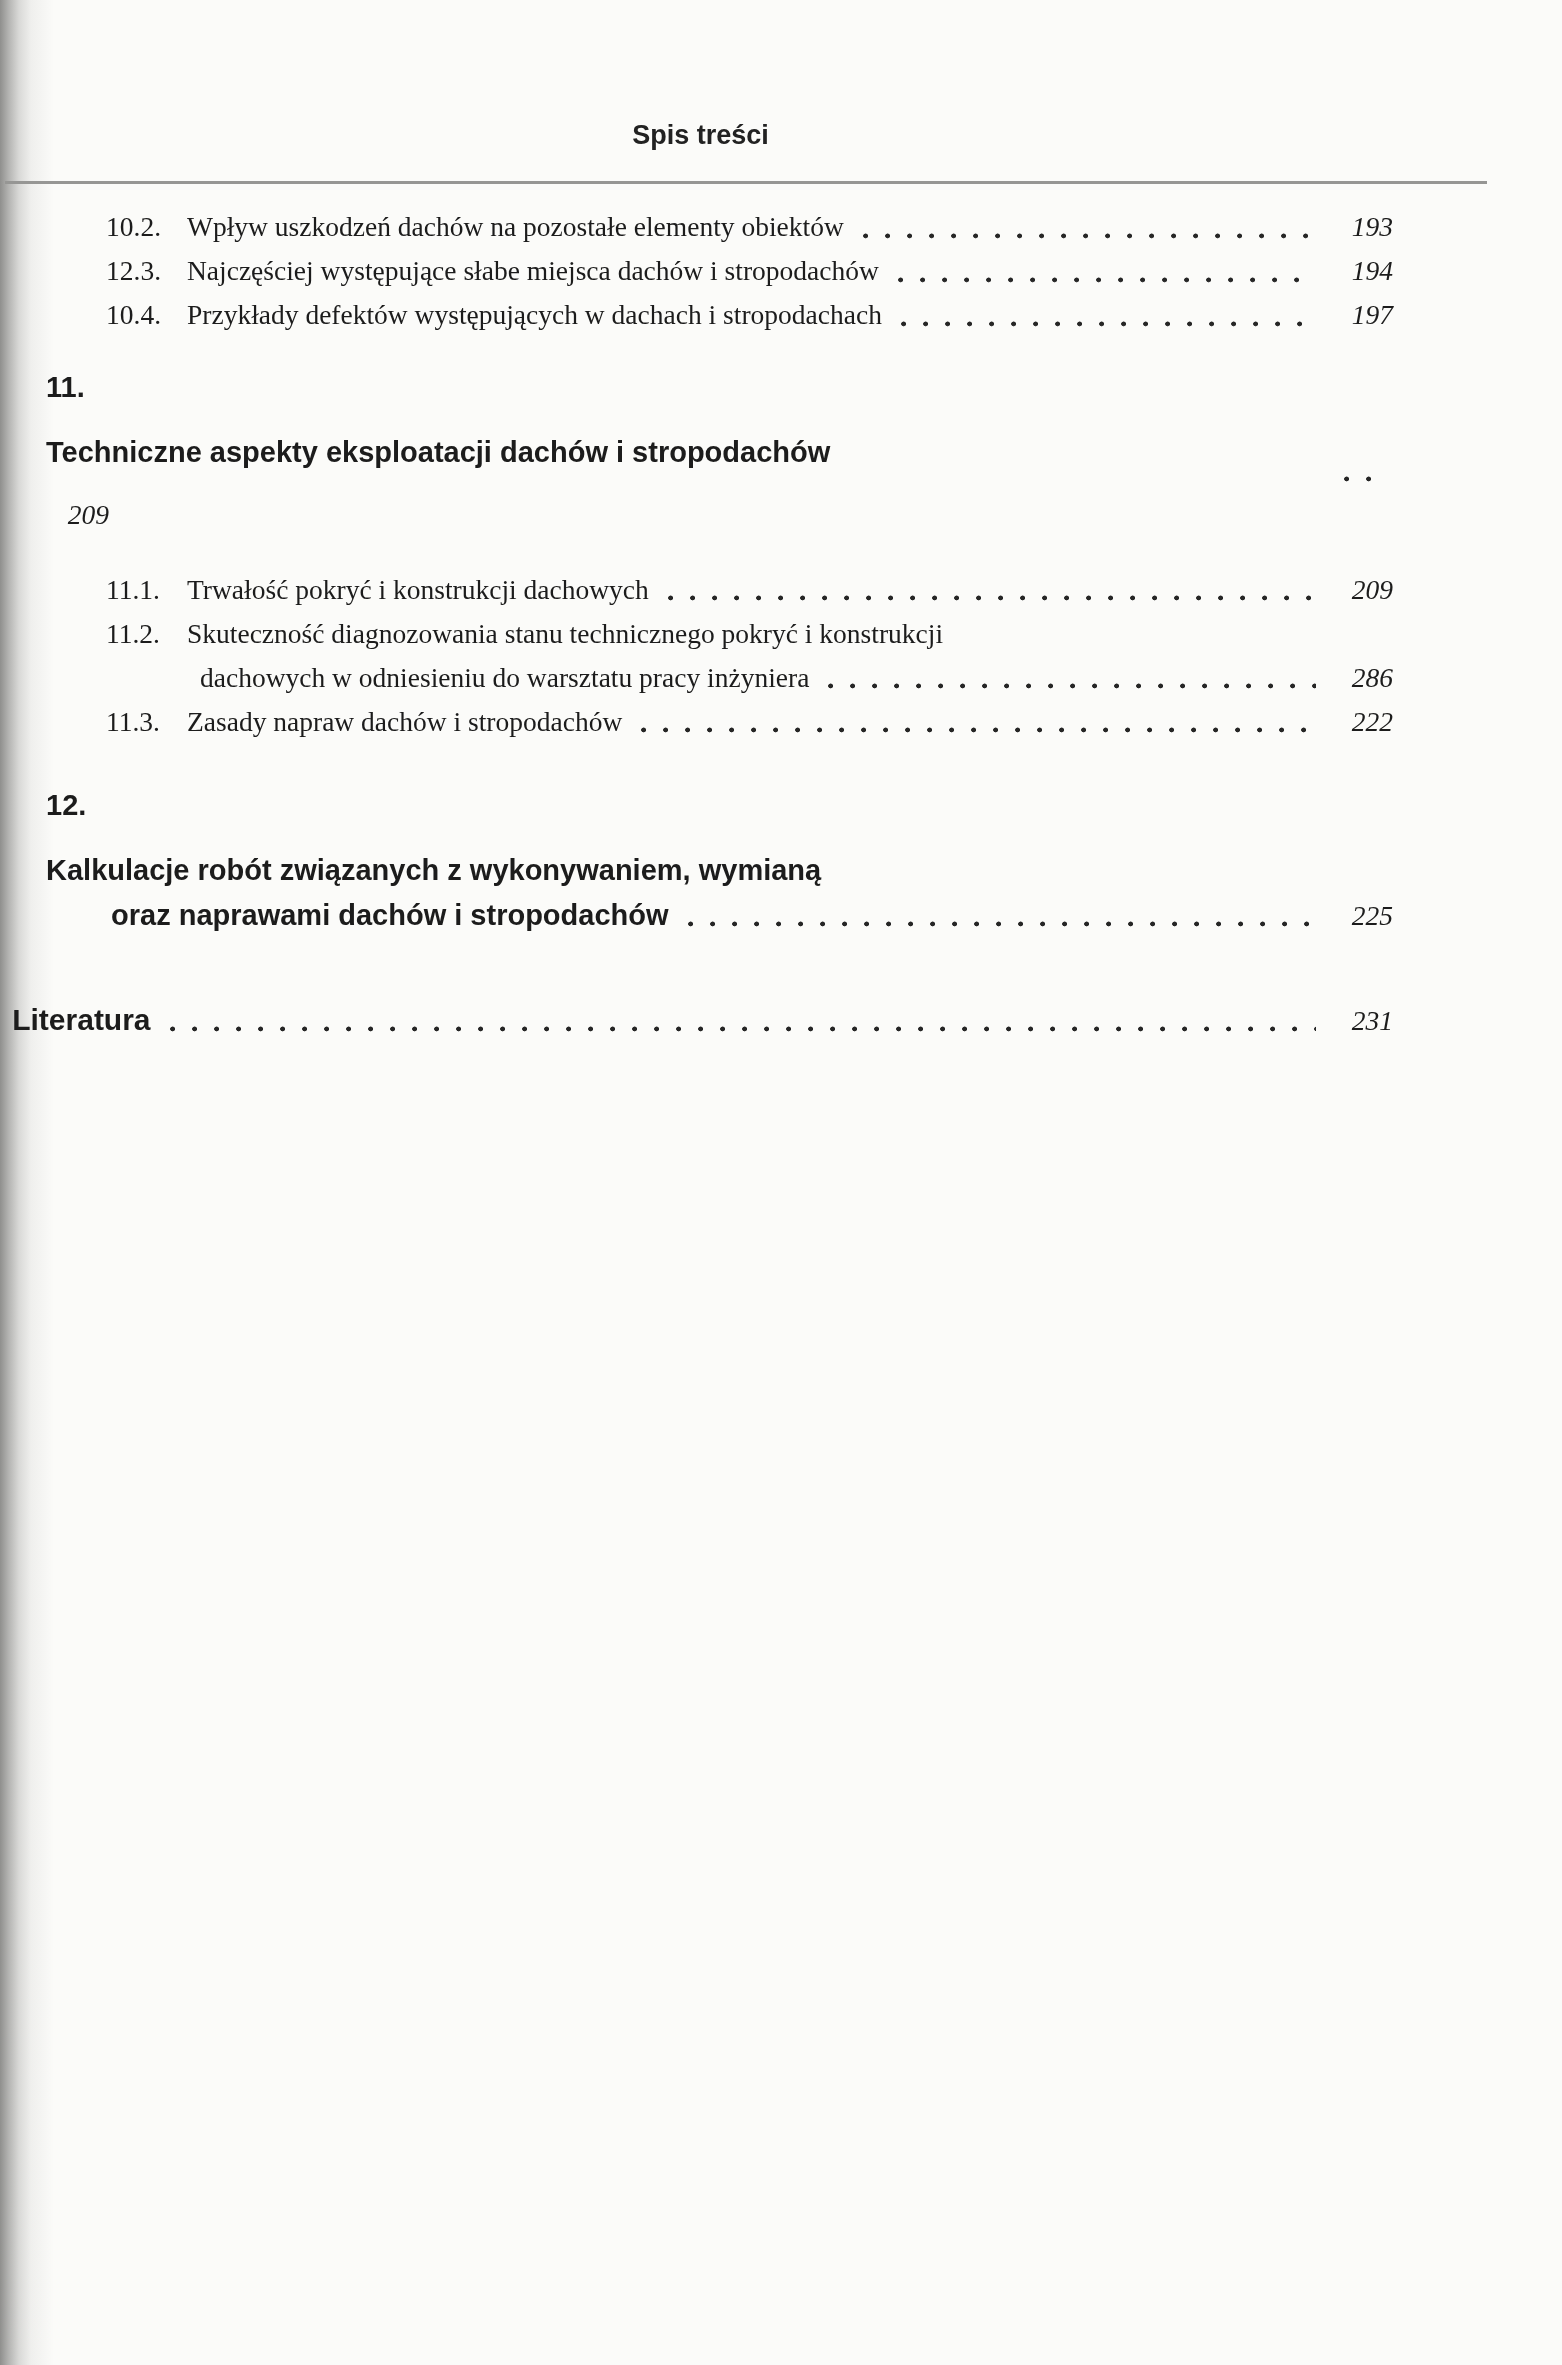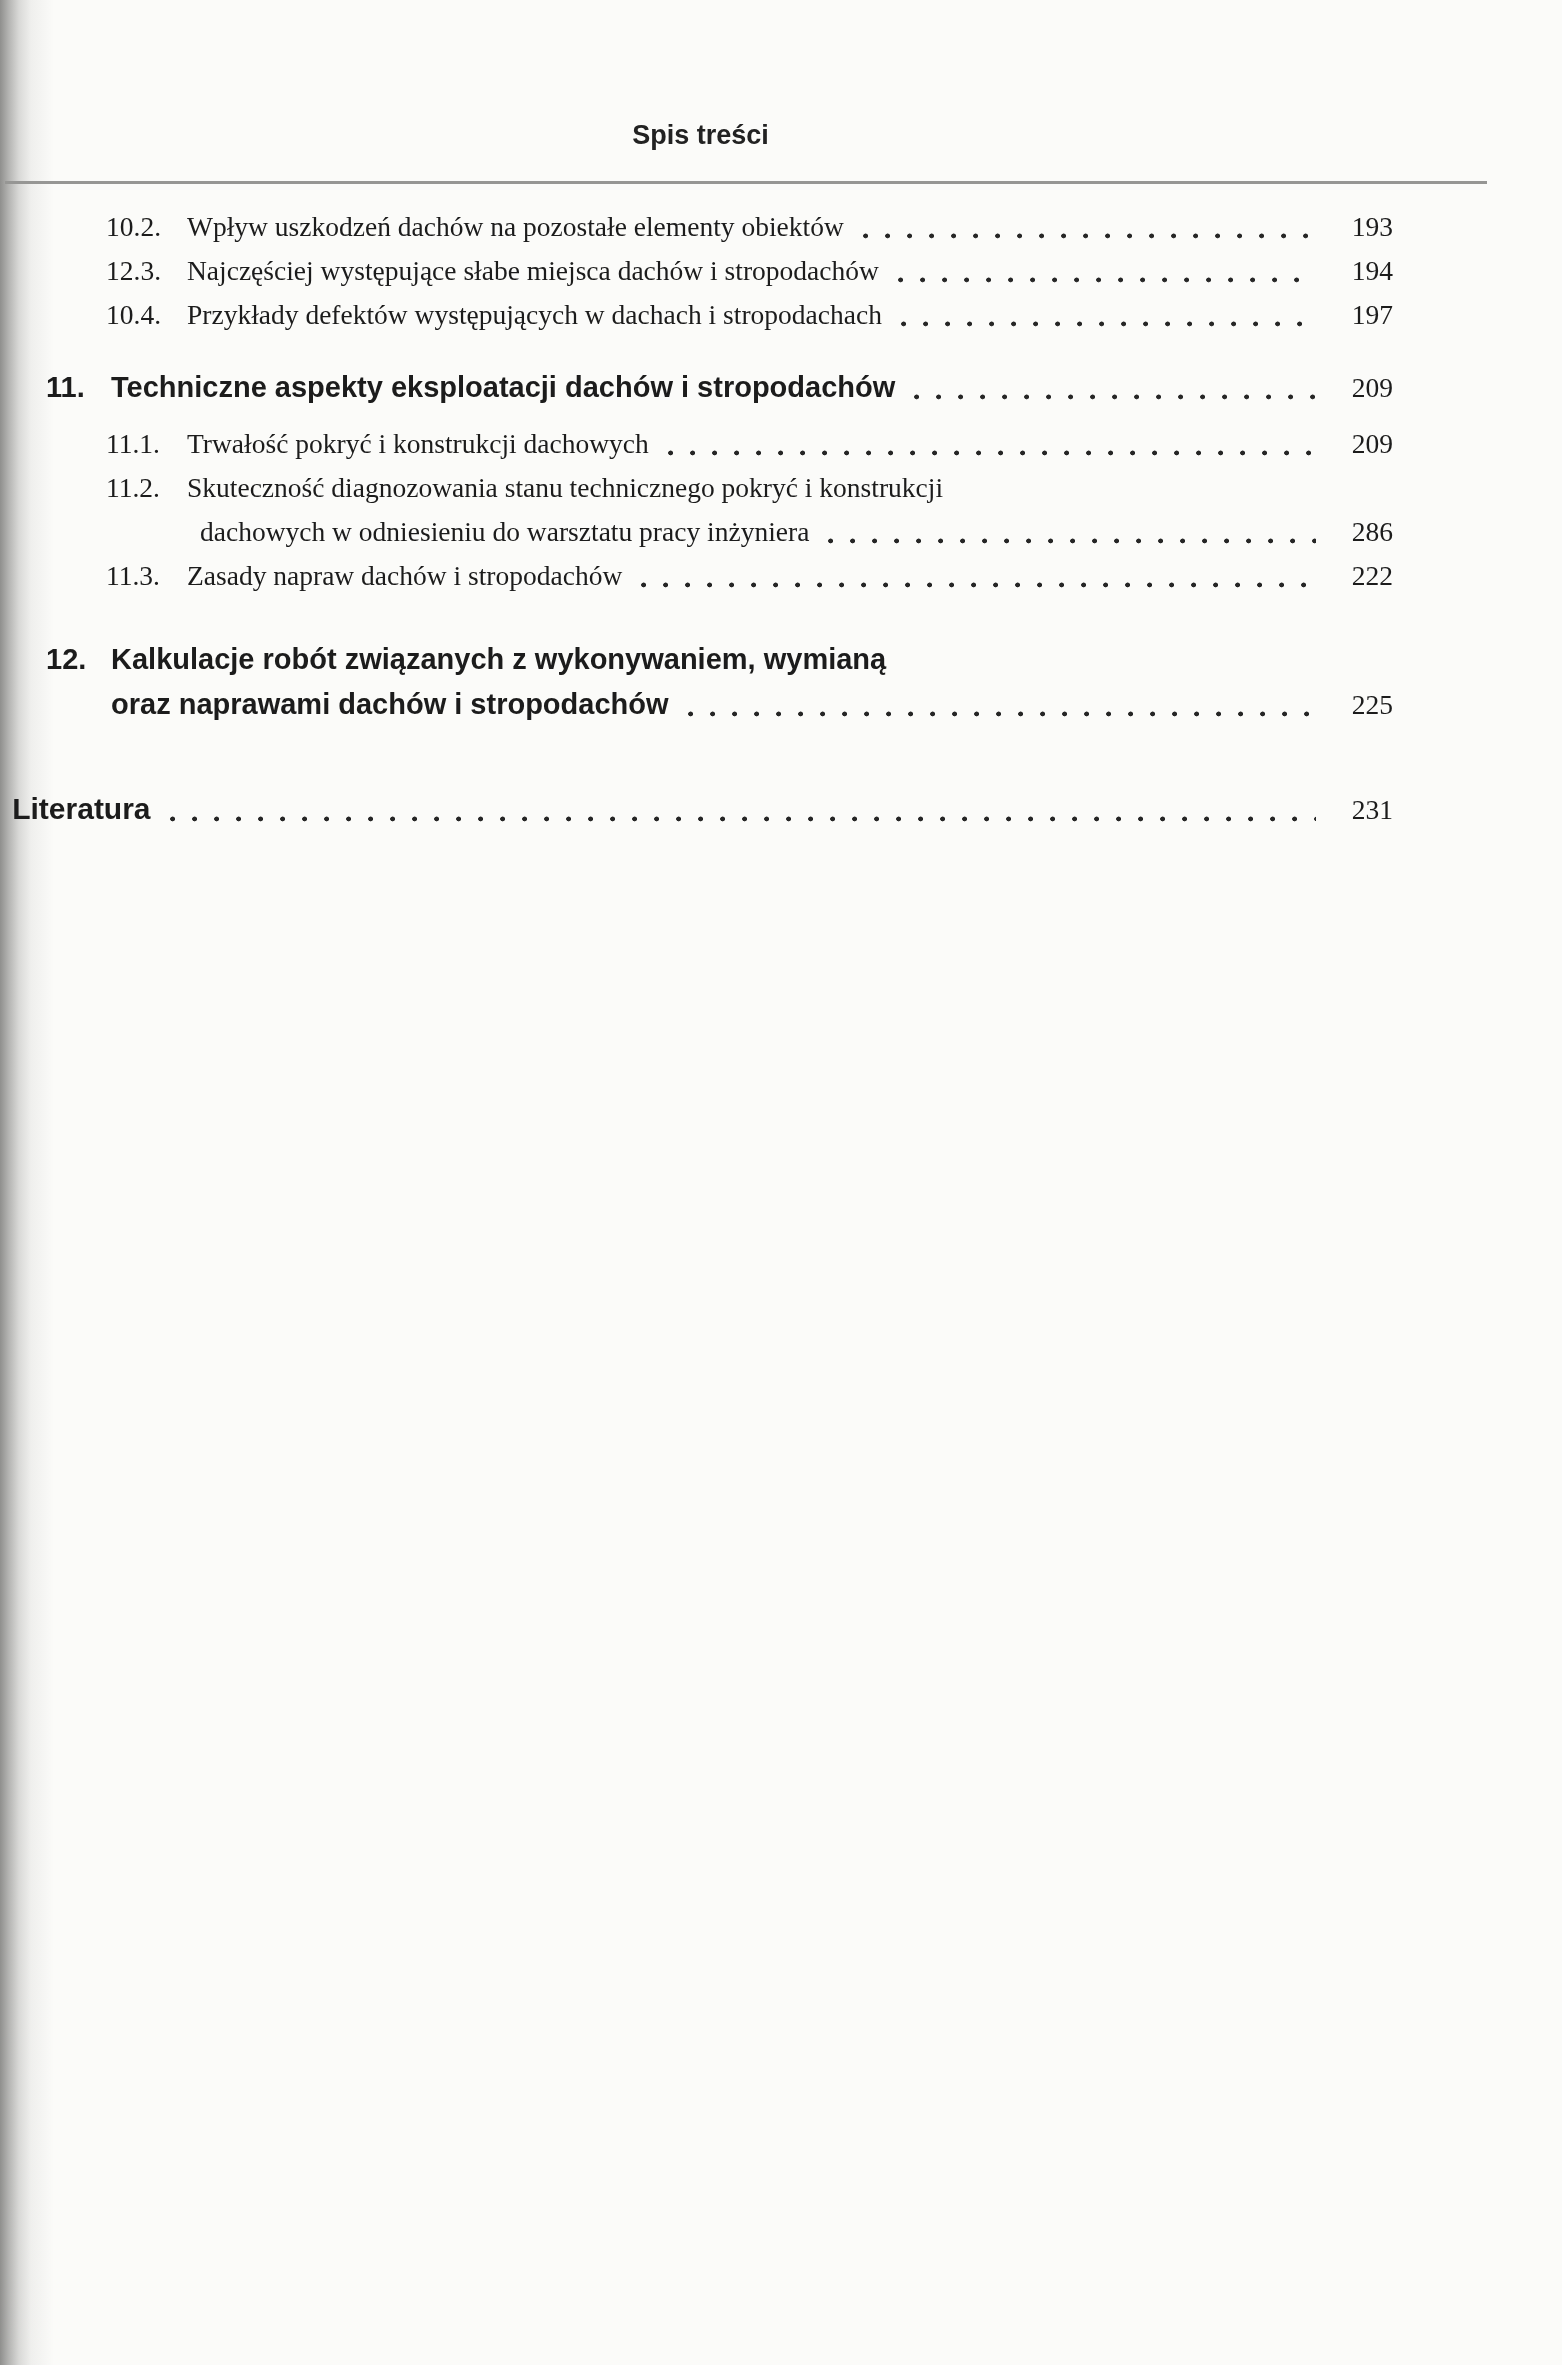--- a/index.html
+++ b/index.html
@@ -62,20 +62,21 @@
     padding-right: 169px;
   }
   .row.sub       { padding-left: 106px; }
   .row.sub .num  { display: inline-block; width: 81px; flex: 0 0 81px; }
   .row.chapter {
     font-family: "Liberation Sans", sans-serif;
     font-weight: 700;
     font-size: 29px;
     line-height: 45px;
     padding-left: 46px;
+    flex-direction: column;
   }
   .row.chapter .num { display: inline-block; width: 65px; flex: 0 0 65px; }
   .row.cont-sub     { padding-left: 200px; }
   .row.cont-chapter {
     font-family: "Liberation Sans", sans-serif;
     font-weight: 700;
     font-size: 29px;
     line-height: 45px;
     padding-left: 111px;
   }
@@ -102,20 +103,21 @@
     background-position: left center;
     min-width: 35px;
   }
   .pg {
     flex: 0 0 63px;
     width: 63px;
     text-align: right;
     font-family: "Liberation Serif", serif;
     font-weight: 400;
     font-size: 27.5px;
+    font-style: italic;
   }
 </style>
 </head>
 <body>
 
 <div class="page">
 
   <div class="spine"></div>
 
   <div class="header">

